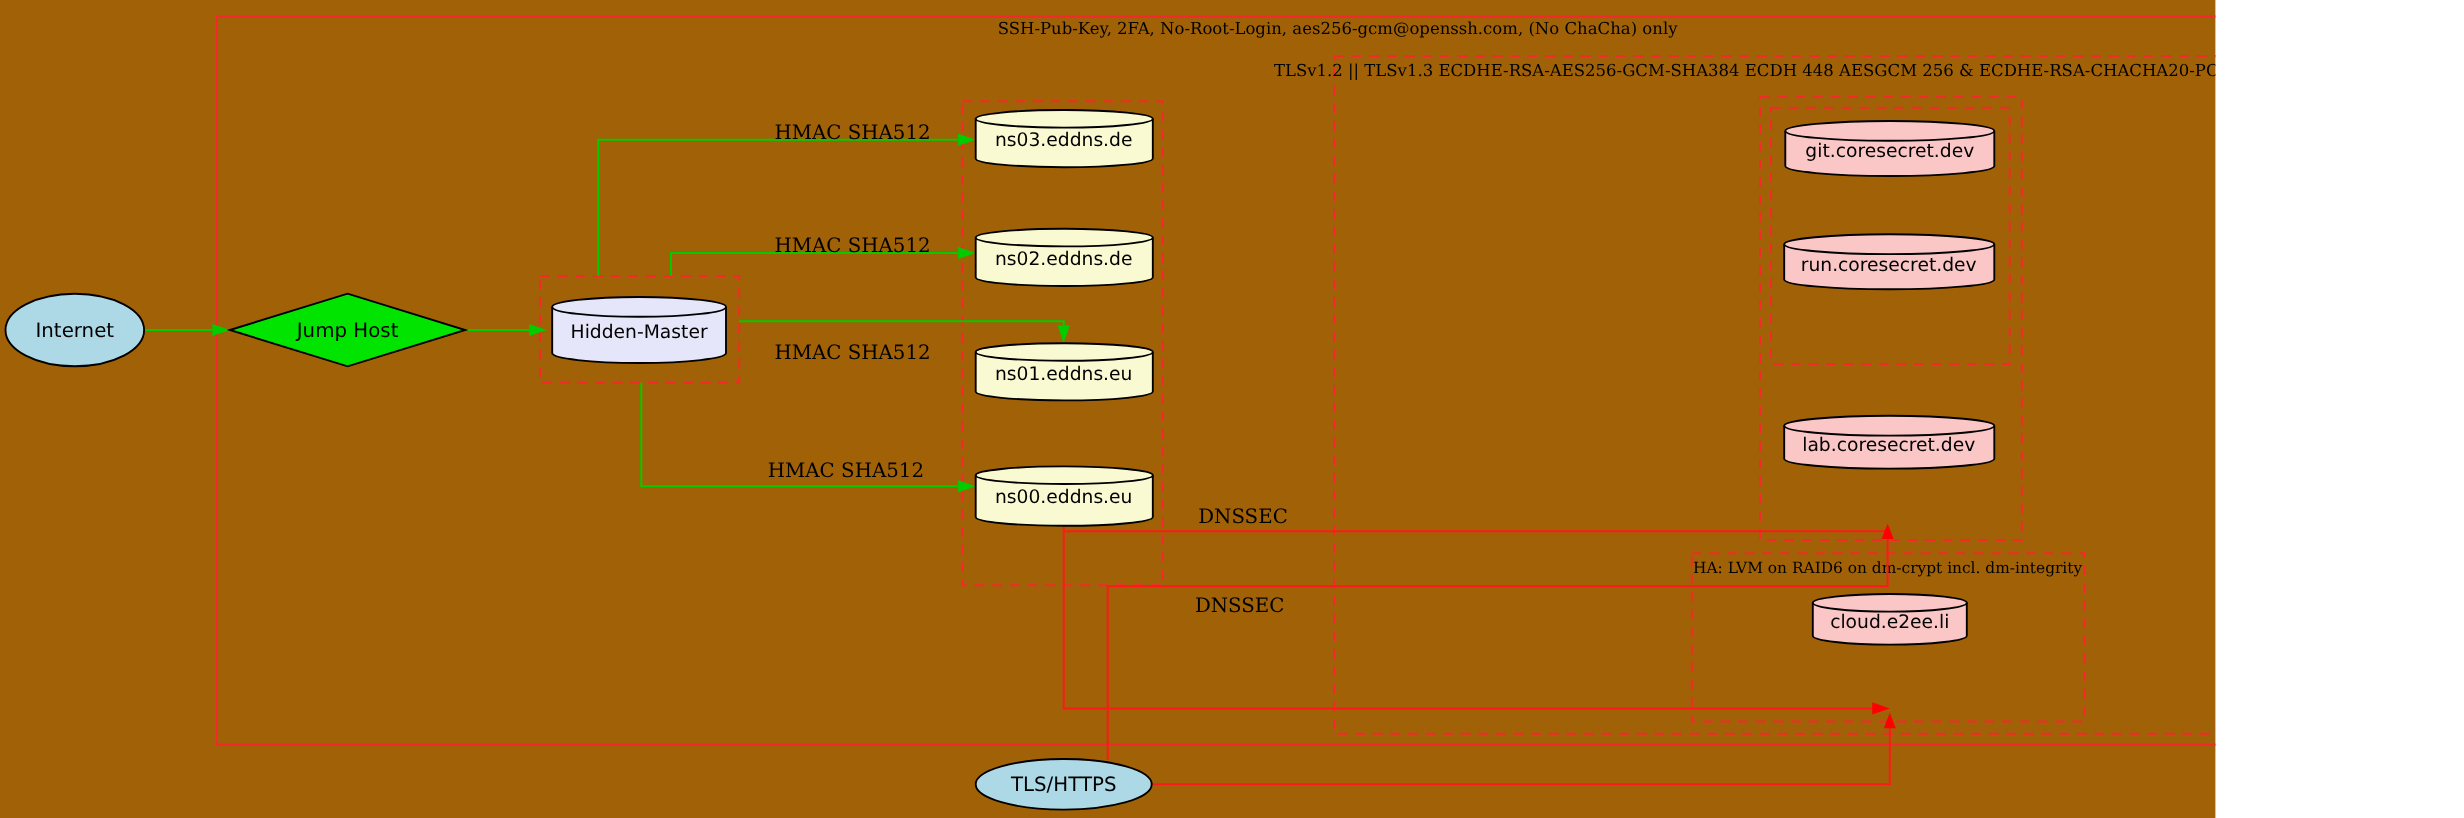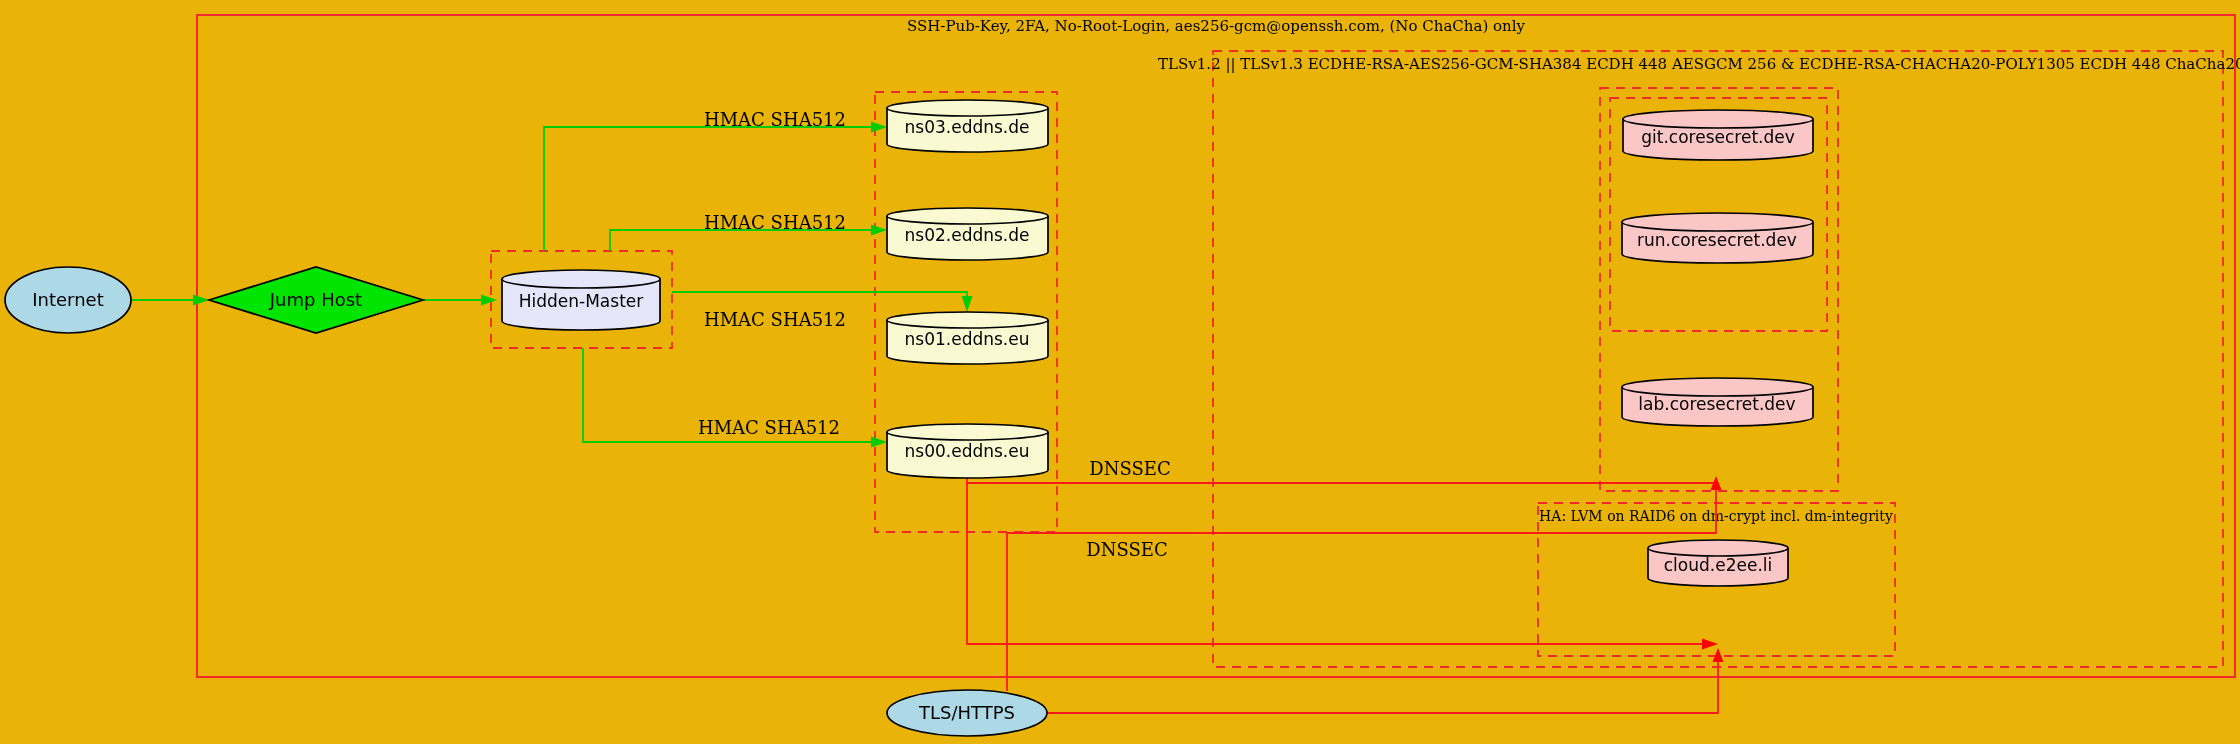--- a/index.html
+++ b/index.html
@@ -1,16 +1,16 @@
 <!DOCTYPE html>
 <html><head>
 <meta charset="utf-8">
 <style>
   html,body{margin:0;padding:0;background:#ffffff;}
-  .stage{position:relative;width:2240px;height:744px;background:#eab308;overflow:hidden;}
+  .stage{position:relative;width:2014px;height:744px;background:#a16207;overflow:hidden;}
   svg{display:block;}
   text{fill:#000000;}
   .node-label{font-family:"DejaVu Sans","Liberation Sans",sans-serif;font-size:18px;text-anchor:middle;}
   .node-label-sm{font-family:"DejaVu Sans","Liberation Sans",sans-serif;font-size:17px;text-anchor:middle;}
   .edge-label{font-family:"DejaVu Serif","Liberation Serif",serif;font-size:18px;text-anchor:middle;}
   .cluster-label{font-family:"DejaVu Serif","Liberation Serif",serif;font-size:15px;text-anchor:middle;}
   .cluster-label-sm{font-family:"DejaVu Serif","Liberation Serif",serif;font-size:14px;text-anchor:middle;}
   .box-solid{fill:none;stroke:#f42a2a;stroke-width:2;}
   .box-dash{fill:none;stroke:#f42a2a;stroke-width:1.8;stroke-dasharray:9,7;}
   .gline{fill:none;stroke:#00cc00;stroke-width:1.8;}

